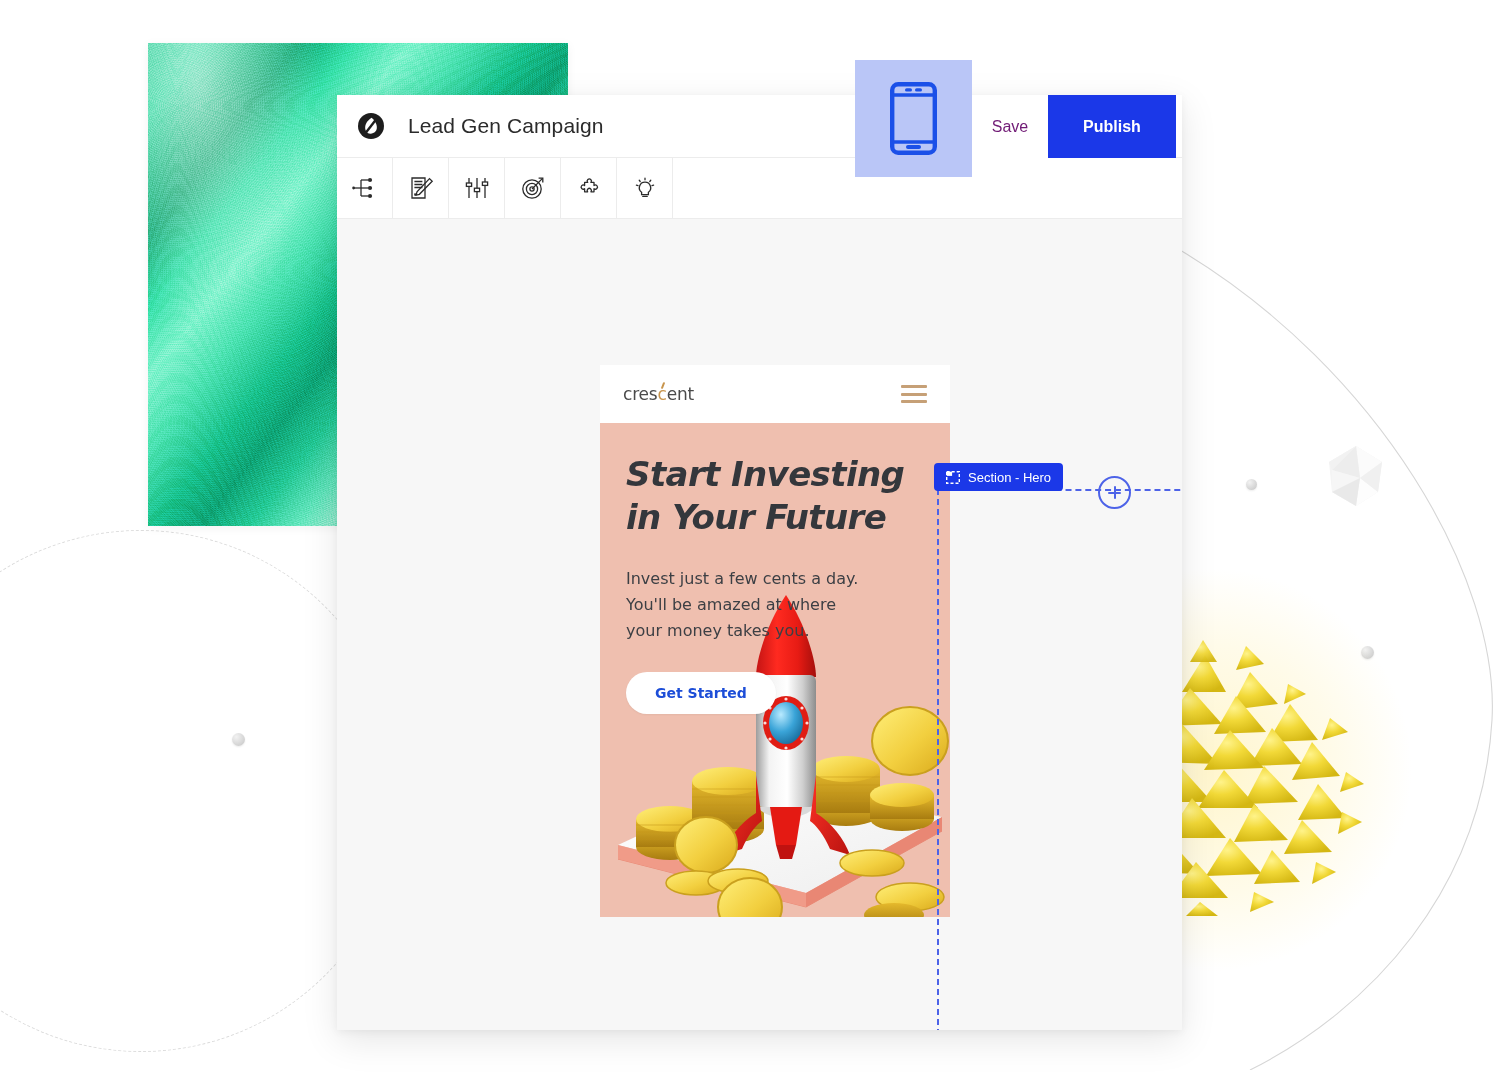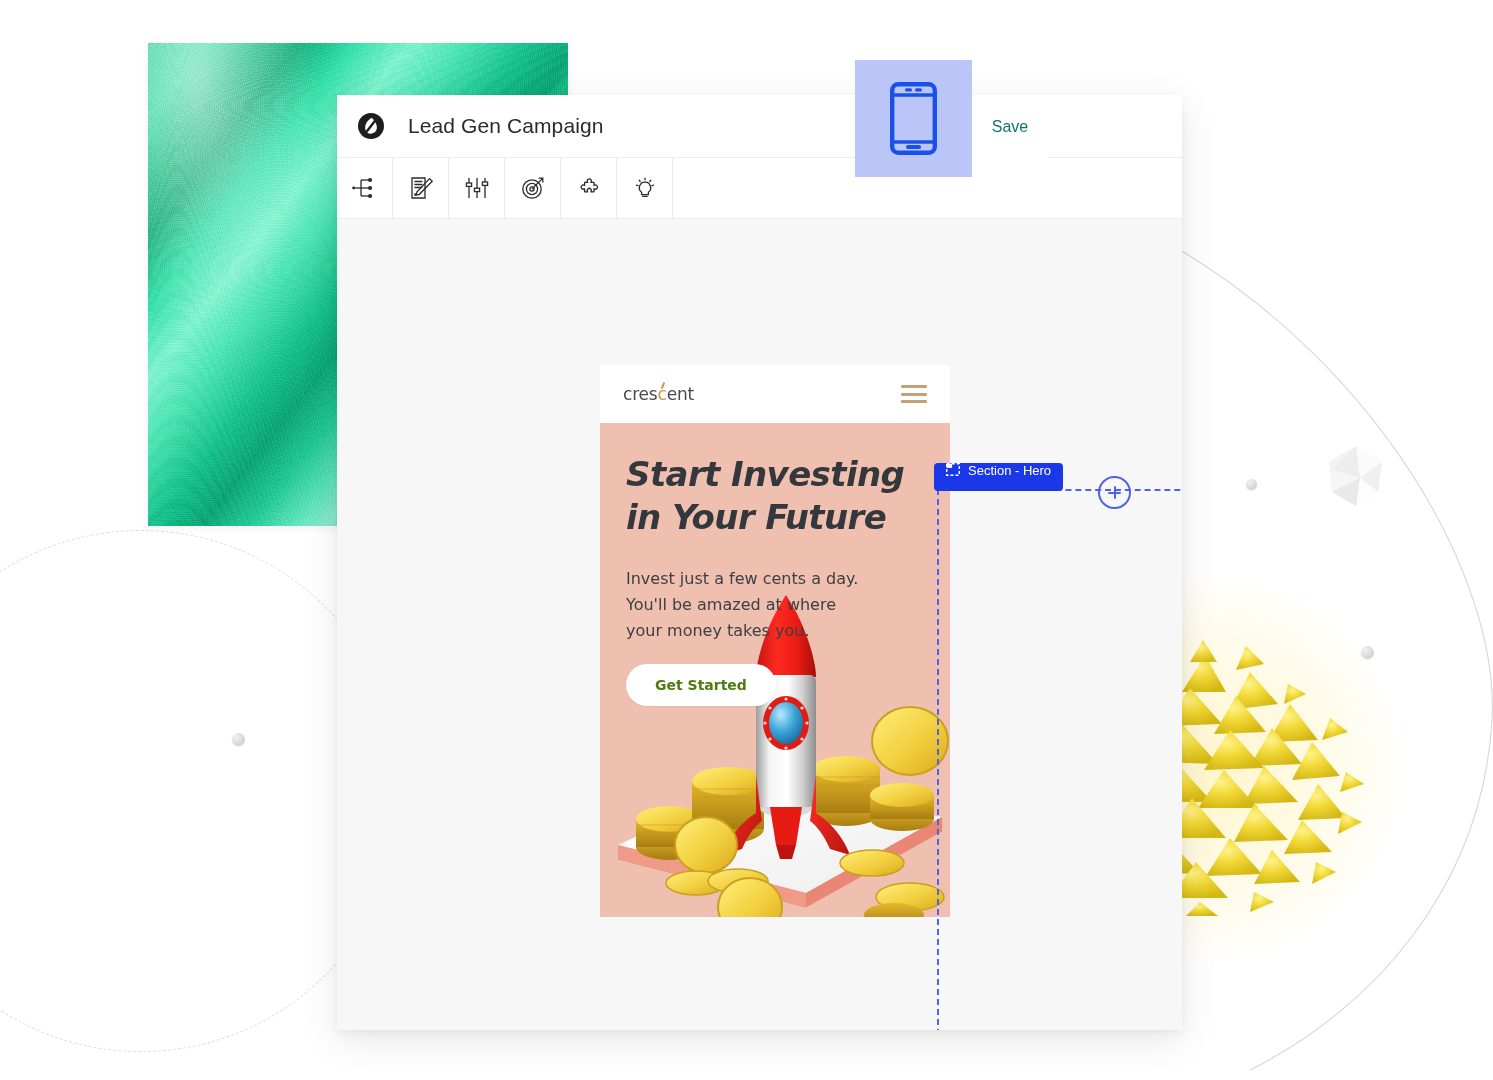--- a/index.html
+++ b/index.html
@@ -130,36 +130,36 @@
     font-size:34px;line-height:1.25;font-weight:700;color:#34373c;
     margin:0;letter-spacing:-.6px;font-family:"DejaVu Sans", sans-serif;
     white-space:pre-line;
     font-style:italic;
   }
   .hero-sub{
     margin:28px 0 0 0;font-size:16px;line-height:1.62;color:#3c3f44;
     white-space:pre-line;font-family:"DejaVu Sans", sans-serif;
   }
   .cta-btn{
-    margin-top:20px;display:inline-block;background:#fff;color:#4d7c0f;
+    margin-top:28px;display:inline-block;background:#fff;color:#1d4ed8;
     font-size:14px;font-weight:600;padding:13px 29px;border-radius:24px;
     border:none;cursor:pointer;font-family:"DejaVu Sans", sans-serif;
     box-shadow:0 1px 2px rgba(0,0,0,.05);
   }
 
   .rocket-art{position:absolute;left:10px;bottom:-6px;width:340px;height:360px;z-index:2;}
 
   
   .sel-box{
     position:absolute;left:600px;top:270px;width:352px;height:566px;
     border:2px dashed #4d63e8;box-sizing:border-box;pointer-events:none;z-index:20;
   }
   .sec-badge{
     position:absolute;left:597px;top:244px;height:28px;background:#1b38e8;color:#fff;
-    display:flex;gap:8px;padding:0 12px;box-sizing:border-box;
+    display:flex;align-items:center;gap:8px;padding:0 12px;box-sizing:border-box;
     font-size:13px;z-index:22;border-radius:4px;cursor:pointer;
   }
   .plus-btn{
     position:absolute;width:29px;height:29px;border-radius:50%;
     border:2px solid #4d63e8;background:#fff;z-index:23;cursor:pointer;
     display:flex;align-items:center;justify-content:center;
   }
   .plus-btn::before,.plus-btn::after{
     content:"";position:absolute;background:#4d63e8;border-radius:1px;
   }
@@ -171,21 +171,21 @@
   .device-toggle{
     position:absolute;left:855px;top:60px;width:117px;height:117px;
     background:#bac6f7;display:flex;align-items:center;justify-content:center;
     z-index:40;cursor:pointer;
   }
   .header-actions{
     position:absolute;left:972px;top:95px;height:63px;display:flex;align-items:stretch;z-index:35;
   }
   .save-btn{
     width:76px;display:flex;align-items:center;justify-content:center;
-    background:#fff;color:#0f766e;font-size:16px;border:none;cursor:pointer;
+    background:#fff;color:#701a75;font-size:16px;border:none;cursor:pointer;
     font-family:"Liberation Sans", sans-serif;
   }
   .publish-btn{
     width:128px;display:flex;align-items:center;justify-content:center;
     background:#1b38e8;color:#fff;font-size:16px;font-weight:600;border:none;cursor:pointer;
     font-family:"Liberation Sans", sans-serif;
   }
 </style>
 </head>
 <body>
@@ -498,20 +498,21 @@
     </div>
 
     <div class="sel-box"></div>
     <div class="plus-btn plus-top"></div>
 
   </div>
 </div>
 
 <div class="header-actions">
   <button class="save-btn">Save</button>
+  <button class="publish-btn">Publish</button>
 </div>
 
 <div class="device-toggle">
   <svg width="47" height="73" viewBox="0 0 47 73">
     <rect x="2.2" y="2.2" width="42.6" height="68.6" rx="6" fill="none" stroke="#1b50e8" stroke-width="4.4"></rect>
     <path d="M2.2 13 H44.8 M2.2 60 H44.8" stroke="#1b50e8" stroke-width="3.4"></path>
     <rect x="15" y="6.2" width="7" height="3.4" rx="1.7" fill="#1b50e8"></rect>
     <rect x="25" y="6.2" width="7" height="3.4" rx="1.7" fill="#1b50e8"></rect>
     <rect x="16" y="63" width="15" height="4" rx="2" fill="#1b50e8"></rect>
   </svg>

